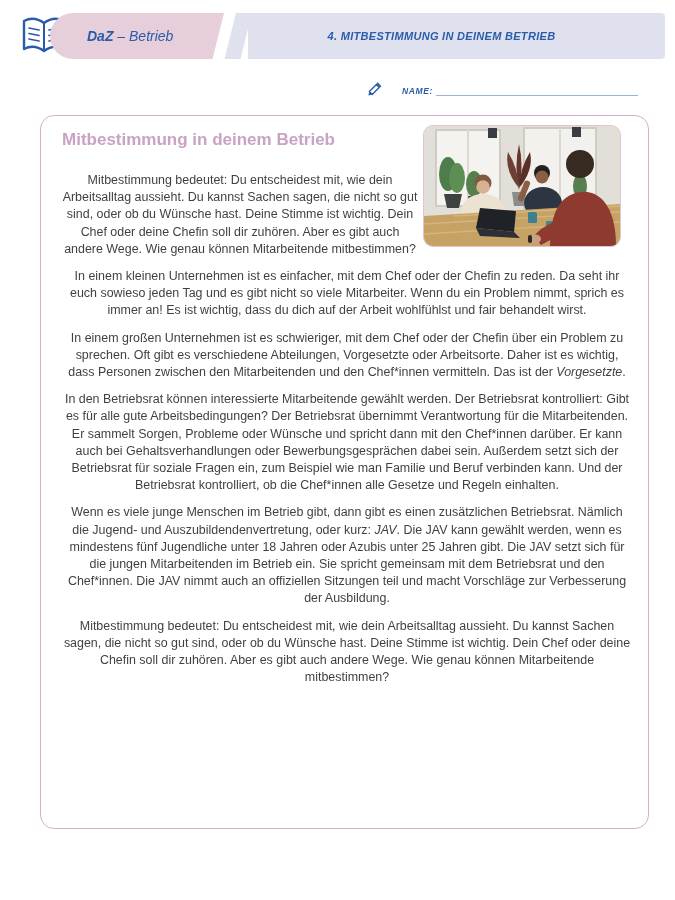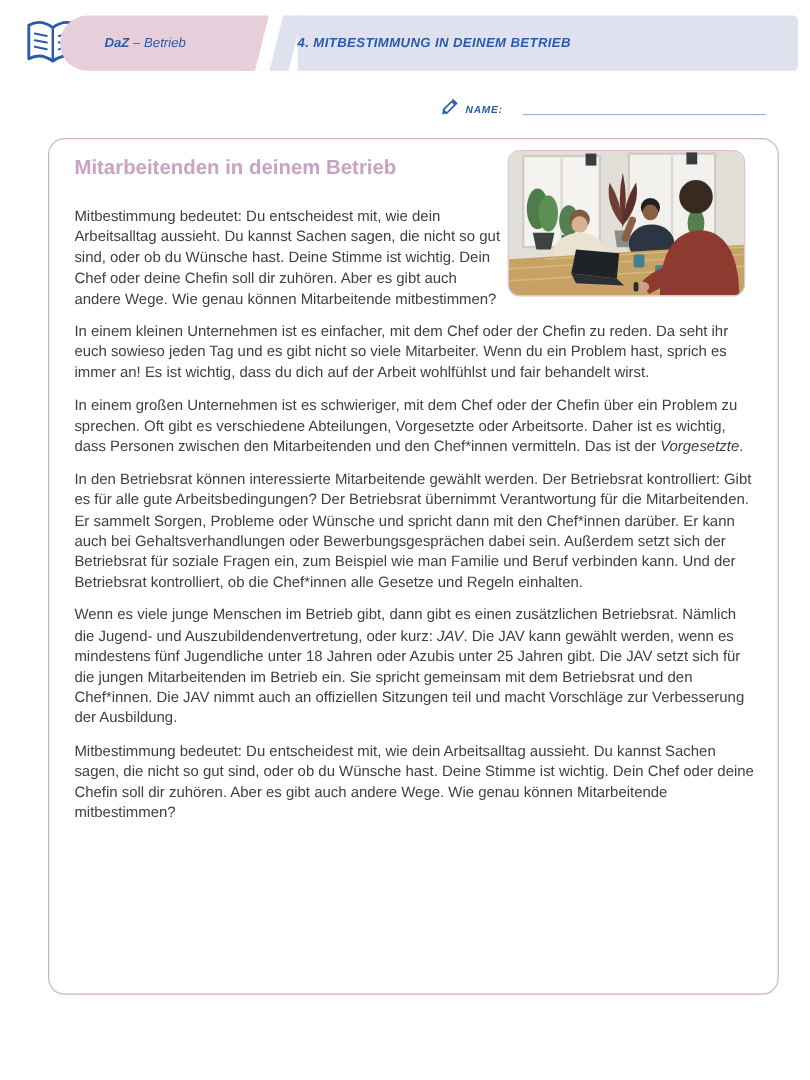--- a/index.html
+++ b/index.html
@@ -7,43 +7,43 @@
     position:relative; width:675px; height:900px; background:#ffffff;
     font-family:"Liberation Sans", sans-serif; overflow:hidden;
   }
 
   
   .book-icon { position:absolute; left:20px; top:13px; }
   .banner-pink {
     position:absolute; left:50px; top:13px; width:160px; height:46px;
     background:#e6cedb; border-radius:24px 0 0 24px;
     display:flex; align-items:center; padding-left:37px; box-sizing:border-box;
-    color:#2b5caa; font-size:11px; font-style:italic; white-space:pre;
+    color:#2b5caa; font-size:14px; font-style:italic; white-space:pre;
   }
   .banner-pink-tail {
     position:absolute; left:210px; top:13px; width:14px; height:46px;
     background:#e6cedb; transform:skewX(-14deg); transform-origin:top left;
   }
   .banner-lav-head {
     position:absolute; left:236px; top:13px; width:16px; height:46px;
     background:#dfe2ee; transform:skewX(-14deg); transform-origin:top left;
   }
   .banner-lav {
     position:absolute; left:248px; top:13px; width:417px; height:46px;
     background:#dfe2ee; border-radius:0 4px 4px 0;
-    display:flex; align-items:center; justify-content:flex-start;
+    display:flex; align-items:center; justify-content:center;
     padding-right:30px; box-sizing:border-box;
     color:#2b5caa; font-size:11px; font-weight:bold; font-style:italic; letter-spacing:0.3px;
   }
   .daz-bold { font-weight:bold; }
 
   
   .pencil-icon { position:absolute; left:366px; top:81px; }
   .name-label {
-    position:absolute; left:388px; top:86px;
+    position:absolute; left:402px; top:86px;
     color:#2b5caa; font-size:8.5px; font-weight:bold; font-style:italic; letter-spacing:0.6px;
   }
   .name-line {
     position:absolute; left:436px; top:95px; width:202px; height:2px;
     border-top:1.6px solid #9db3cd; cursor:text;
   }
 
   
   .content-box {
     position:absolute; left:40px; top:115px; width:609px; height:714px;
@@ -52,21 +52,21 @@
   }
   .title { margin:0; padding-top:2px; font-size:17px; font-weight:bold; color:#c9a3c3; }
   .photo {
     position:absolute; left:382px; top:9px; width:196px; height:120px;
     border:1.6px solid #e0c4d6; border-radius:10px; overflow:hidden; box-sizing:content-box;
     background:#e3e0da;
   }
   .photo svg { display:block; }
   .p {
     margin:10px 0 0 0; font-size:12.45px; line-height:17.2px; color:#403f44;
-    text-align:left;
+    text-align:center;
   }
   .p-intro { margin-top:22px; width:356px; }
   .term-italic { font-style:italic; }
 </style>
 </head>
 <body>
 
 <div class="page">
 
   <div class="book-icon">
@@ -145,25 +145,25 @@
         <g>
           <circle cx="156" cy="38" r="14" fill="#372a21"></circle>
           <path d="M126 120 C126 84 138 68 157 66 C178 64 192 84 192 120 Z" fill="#8e3a31"></path>
           <path d="M130 96 Q116 102 110 110 L117 119 Q130 112 138 108 Z" fill="#8e3a31"></path>
           <ellipse cx="111" cy="113" rx="6" ry="4.5" fill="#caa183"></ellipse>
           <rect x="104" y="109" width="4" height="8" rx="2" fill="#2e2a26"></rect>
         </g>
       </svg>
     </div>
 
-    <h1 class="title">Mitarbeitenden in deinem Betrieb</h1>
+    <h1 class="title">Mitbestimmung in deinem Betrieb</h1>
 
     <p class="p p-intro"><span>Mitbestimmung bedeutet: Du entscheidest mit, wie dein Arbeitsalltag aussieht. Du kannst Sachen sagen, die nicht so gut sind, oder ob du Wünsche hast. Deine Stimme ist wichtig. Dein Chef oder deine Chefin soll dir zuhören. Aber es gibt auch andere Wege. Wie genau können Mitarbeitende mitbestimmen?</span></p>
 
-    <p class="p"><span>In einem kleinen Unternehmen ist es einfacher, mit dem Chef oder der Chefin zu reden. Da seht ihr euch sowieso jeden Tag und es gibt nicht so viele Mitarbeiter. Wenn du ein Problem hast, sprich es immer an! Es ist wichtig, dass du dich auf der Arbeit wohlfühlst und fair behandelt wirst.</span></p>
+    <p class="p"><span>In einem kleinen Unternehmen ist es einfacher, mit dem Chef oder der Chefin zu reden. Da seht ihr euch sowieso jeden Tag und es gibt nicht so viele Mitarbeiter. Wenn du ein Problem nimmt, sprich es immer an! Es ist wichtig, dass du dich auf der Arbeit wohlfühlst und fair behandelt wirst.</span></p>
 
     <p class="p"><span>In einem großen Unternehmen ist es schwieriger, mit dem Chef oder der Chefin über ein Problem zu sprechen. Oft gibt es verschiedene Abteilungen, Vorgesetzte oder Arbeitsorte. Daher ist es wichtig, dass Personen zwischen den Mitarbeitenden und den Chef*innen vermitteln. Das ist der </span><span class="term-italic">Vorgesetzte</span><span>.</span></p>
 
     <p class="p"><span>In den Betriebsrat können interessierte Mitarbeitende gewählt werden. Der Betriebsrat kontrolliert: Gibt es für alle gute Arbeitsbedingungen? Der Betriebsrat übernimmt Verantwortung für die Mitarbeitenden. Er sammelt Sorgen, Probleme oder Wünsche und spricht dann mit den Chef*innen darüber. Er kann auch bei Gehaltsverhandlungen oder Bewerbungsgesprächen dabei sein. Außerdem setzt sich der Betriebsrat für soziale Fragen ein, zum Beispiel wie man Familie und Beruf verbinden kann. Und der Betriebsrat kontrolliert, ob die Chef*innen alle Gesetze und Regeln einhalten.</span></p>
 
     <p class="p"><span>Wenn es viele junge Menschen im Betrieb gibt, dann gibt es einen zusätzlichen Betriebsrat. Nämlich die Jugend- und Auszubildendenvertretung, oder kurz: </span><span class="term-italic">JAV</span><span>. Die JAV kann gewählt werden, wenn es mindestens fünf Jugendliche unter 18 Jahren oder Azubis unter 25 Jahren gibt. Die JAV setzt sich für die jungen Mitarbeitenden im Betrieb ein. Sie spricht gemeinsam mit dem Betriebsrat und den Chef*innen. Die JAV nimmt auch an offiziellen Sitzungen teil und macht Vorschläge zur Verbesserung der Ausbildung.</span></p>
 
 
     <p class="p"><span>Mitbestimmung bedeutet: Du entscheidest mit, wie dein Arbeitsalltag aussieht. Du kannst Sachen sagen, die nicht so gut sind, oder ob du Wünsche hast. Deine Stimme ist wichtig. Dein Chef oder deine Chefin soll dir zuhören. Aber es gibt auch andere Wege. Wie genau können Mitarbeitende mitbestimmen?</span></p>
 

